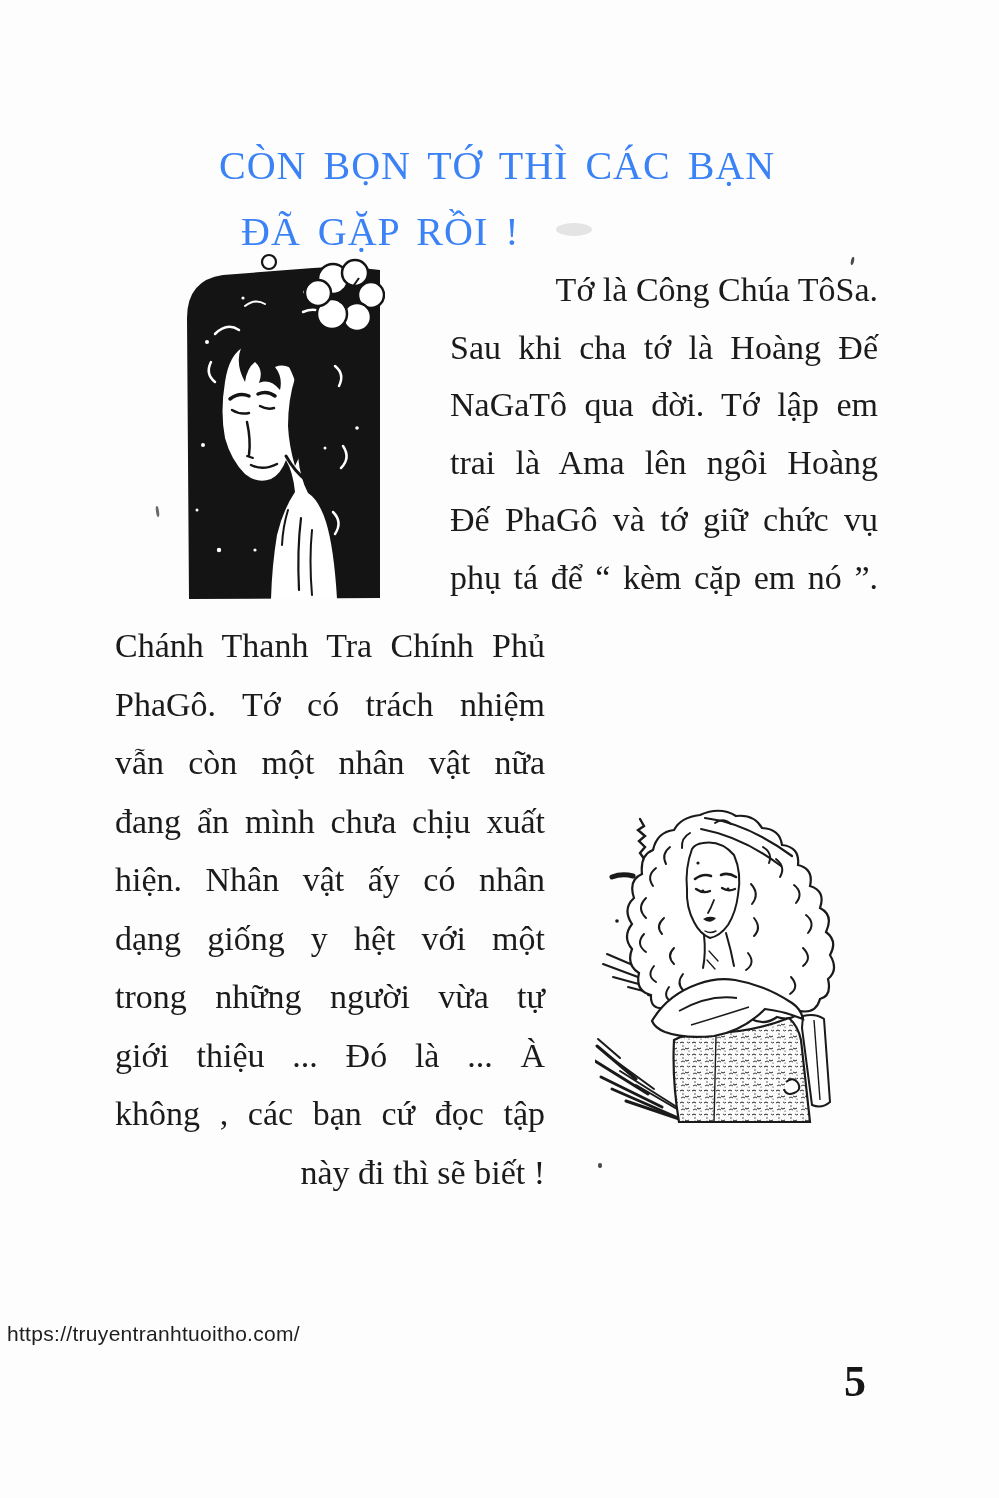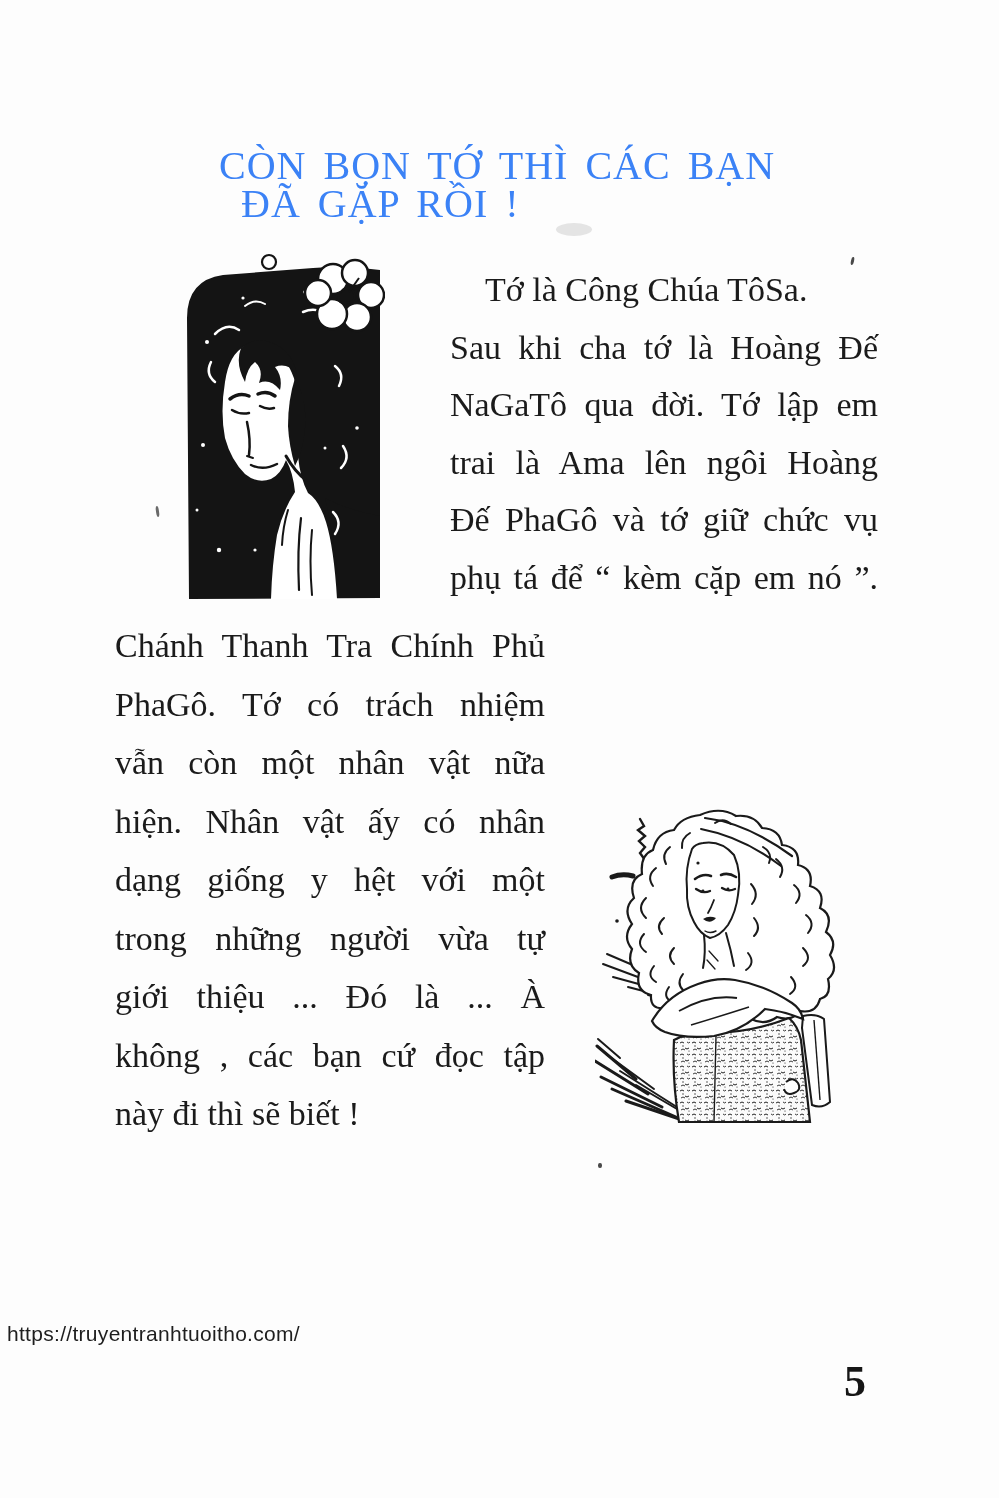--- a/index.html
+++ b/index.html
@@ -8,28 +8,28 @@
     background:#fdfdfd;
     font-family:"Liberation Serif", serif;
     color:#1b1b1b;
     position:relative;
     overflow:hidden;
   }
   .page{position:absolute;inset:0;}
   
   .title-line{position:absolute;font-size:40px;letter-spacing:1px;word-spacing:6px;white-space:nowrap;color:#3b82f6;}
   .title-line.l1{left:219px;top:142px;}
-  .title-line.l2{left:241px;top:180px;}
+  .title-line.l2{left:241px;top:208px;}
   
   .col{position:absolute;}
   .col-right{left:450px;top:261px;width:428px;}
   .col-right .line{height:57.5px;line-height:57.5px;}
   .col-left{left:115px;top:617px;width:430px;}
   .col-left .line{height:58.5px;line-height:58.5px;}
-  .line{font-size:34px;white-space:nowrap;}
+  .line{font-size:34px;white-space:nowrap;text-align:right;}
   .line.just{text-align:justify;text-align-last:justify;white-space:normal;}
   .line.ind35{padding-left:35px;}
   .line.ind45{padding-left:45px;}
   
   figure.illus{position:absolute;margin:0;padding:0;}
   .illus-tosa{left:185px;top:250px;width:200px;height:350px;}
   .illus-mac{left:595px;top:788px;width:250px;height:335px;}
   .illus svg{display:block;width:100%;height:100%;}
   
   .source-url{position:absolute;left:7px;top:1302px;font-family:"Liberation Sans",sans-serif;font-size:21px;letter-spacing:.3px;color:#1e1e1e;margin-top:20px;}
@@ -226,20 +226,21 @@
       <circle cx="133" cy="101" r="1.4" fill="#1a1a1a"></circle>
       <circle cx="103" cy="75" r="1.6" fill="#1a1a1a"></circle>
       <path d="M108,131 Q114,127 121,130 Q115,137 108,131 Z" fill="#1a1a1a"></path>
     </svg>
   </figure>
 
   <div class="col col-left">
     <div class="line just">Chánh Thanh Tra Chính Phủ</div>
     <div class="line just">PhaGô. Tớ có trách nhiệm</div>
     <div class="line just">vẫn còn một nhân vật nữa</div>
+    <div class="line just">đang ẩn mình chưa chịu xuất</div>
     <div class="line just">hiện. Nhân vật ấy có nhân</div>
     <div class="line just">dạng giống y hệt với một</div>
     <div class="line just">trong những người vừa tự</div>
     <div class="line just">giới thiệu ... Đó là ... À</div>
     <div class="line just">không , các bạn cứ đọc tập</div>
     <div class="line">này đi thì sẽ biết !</div>
   </div>
 
   <div class="source-url">https://truyentranhtuoitho.com/</div>
   <div class="page-number">5</div>

